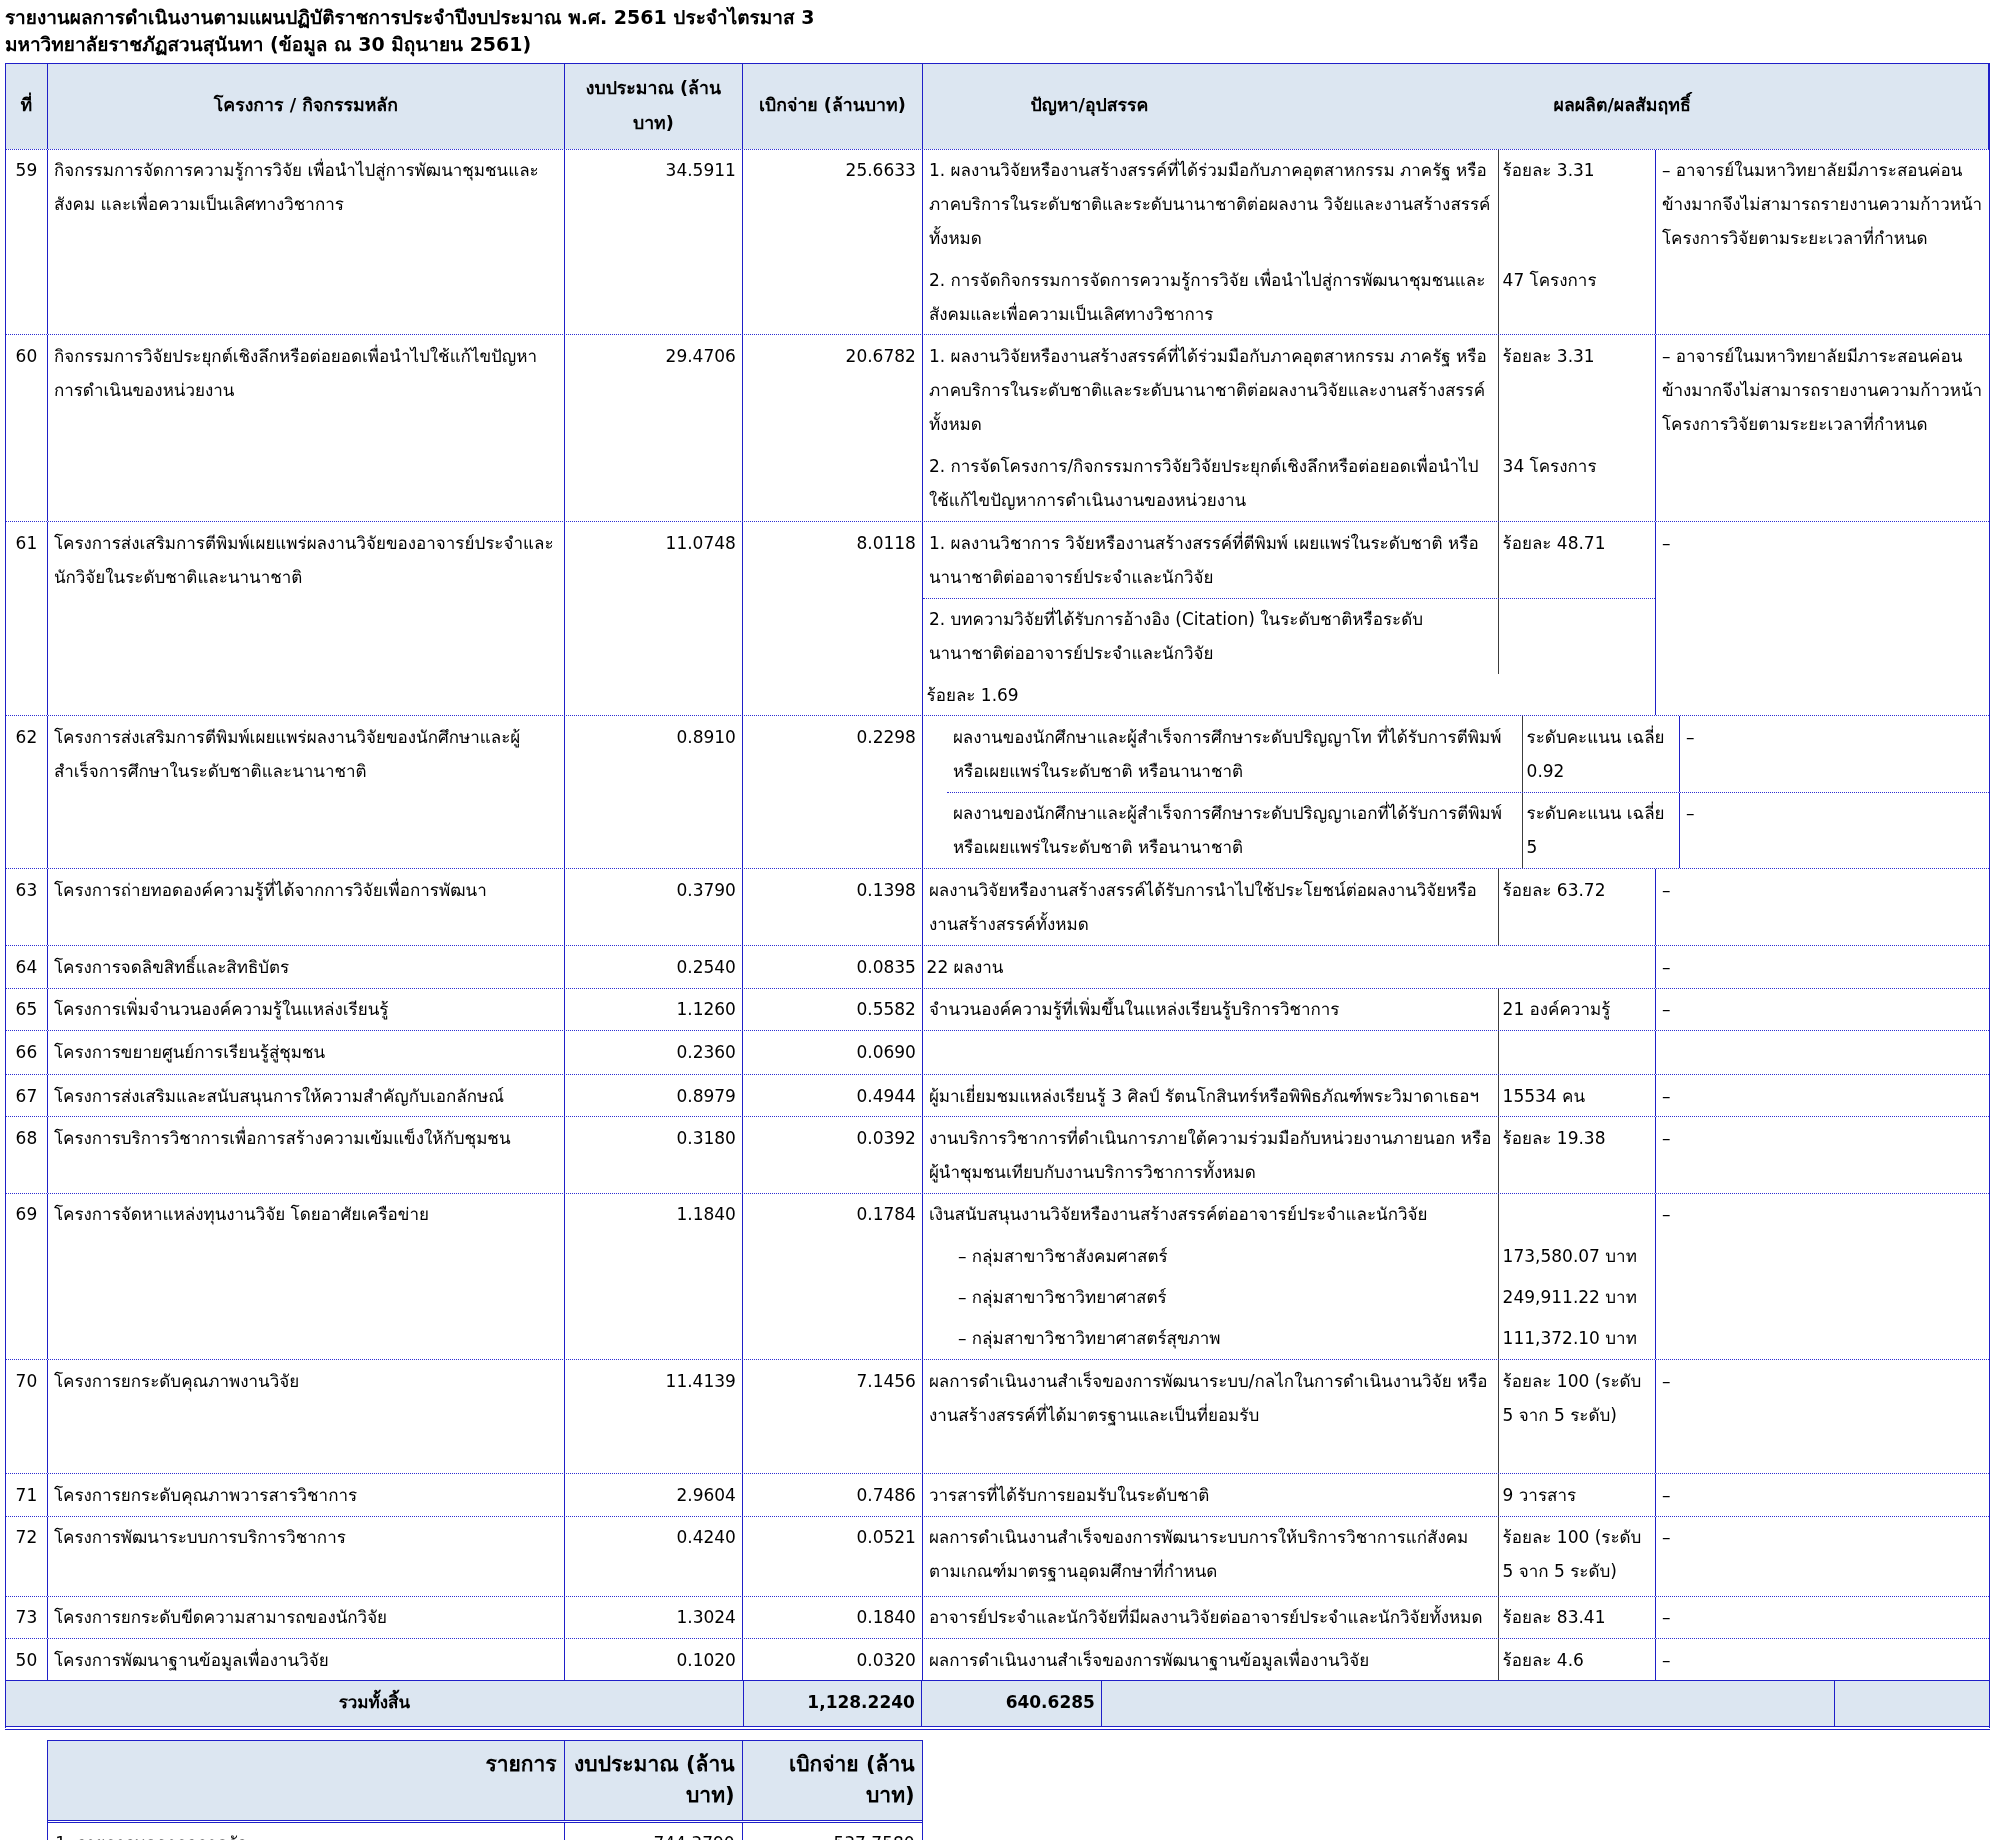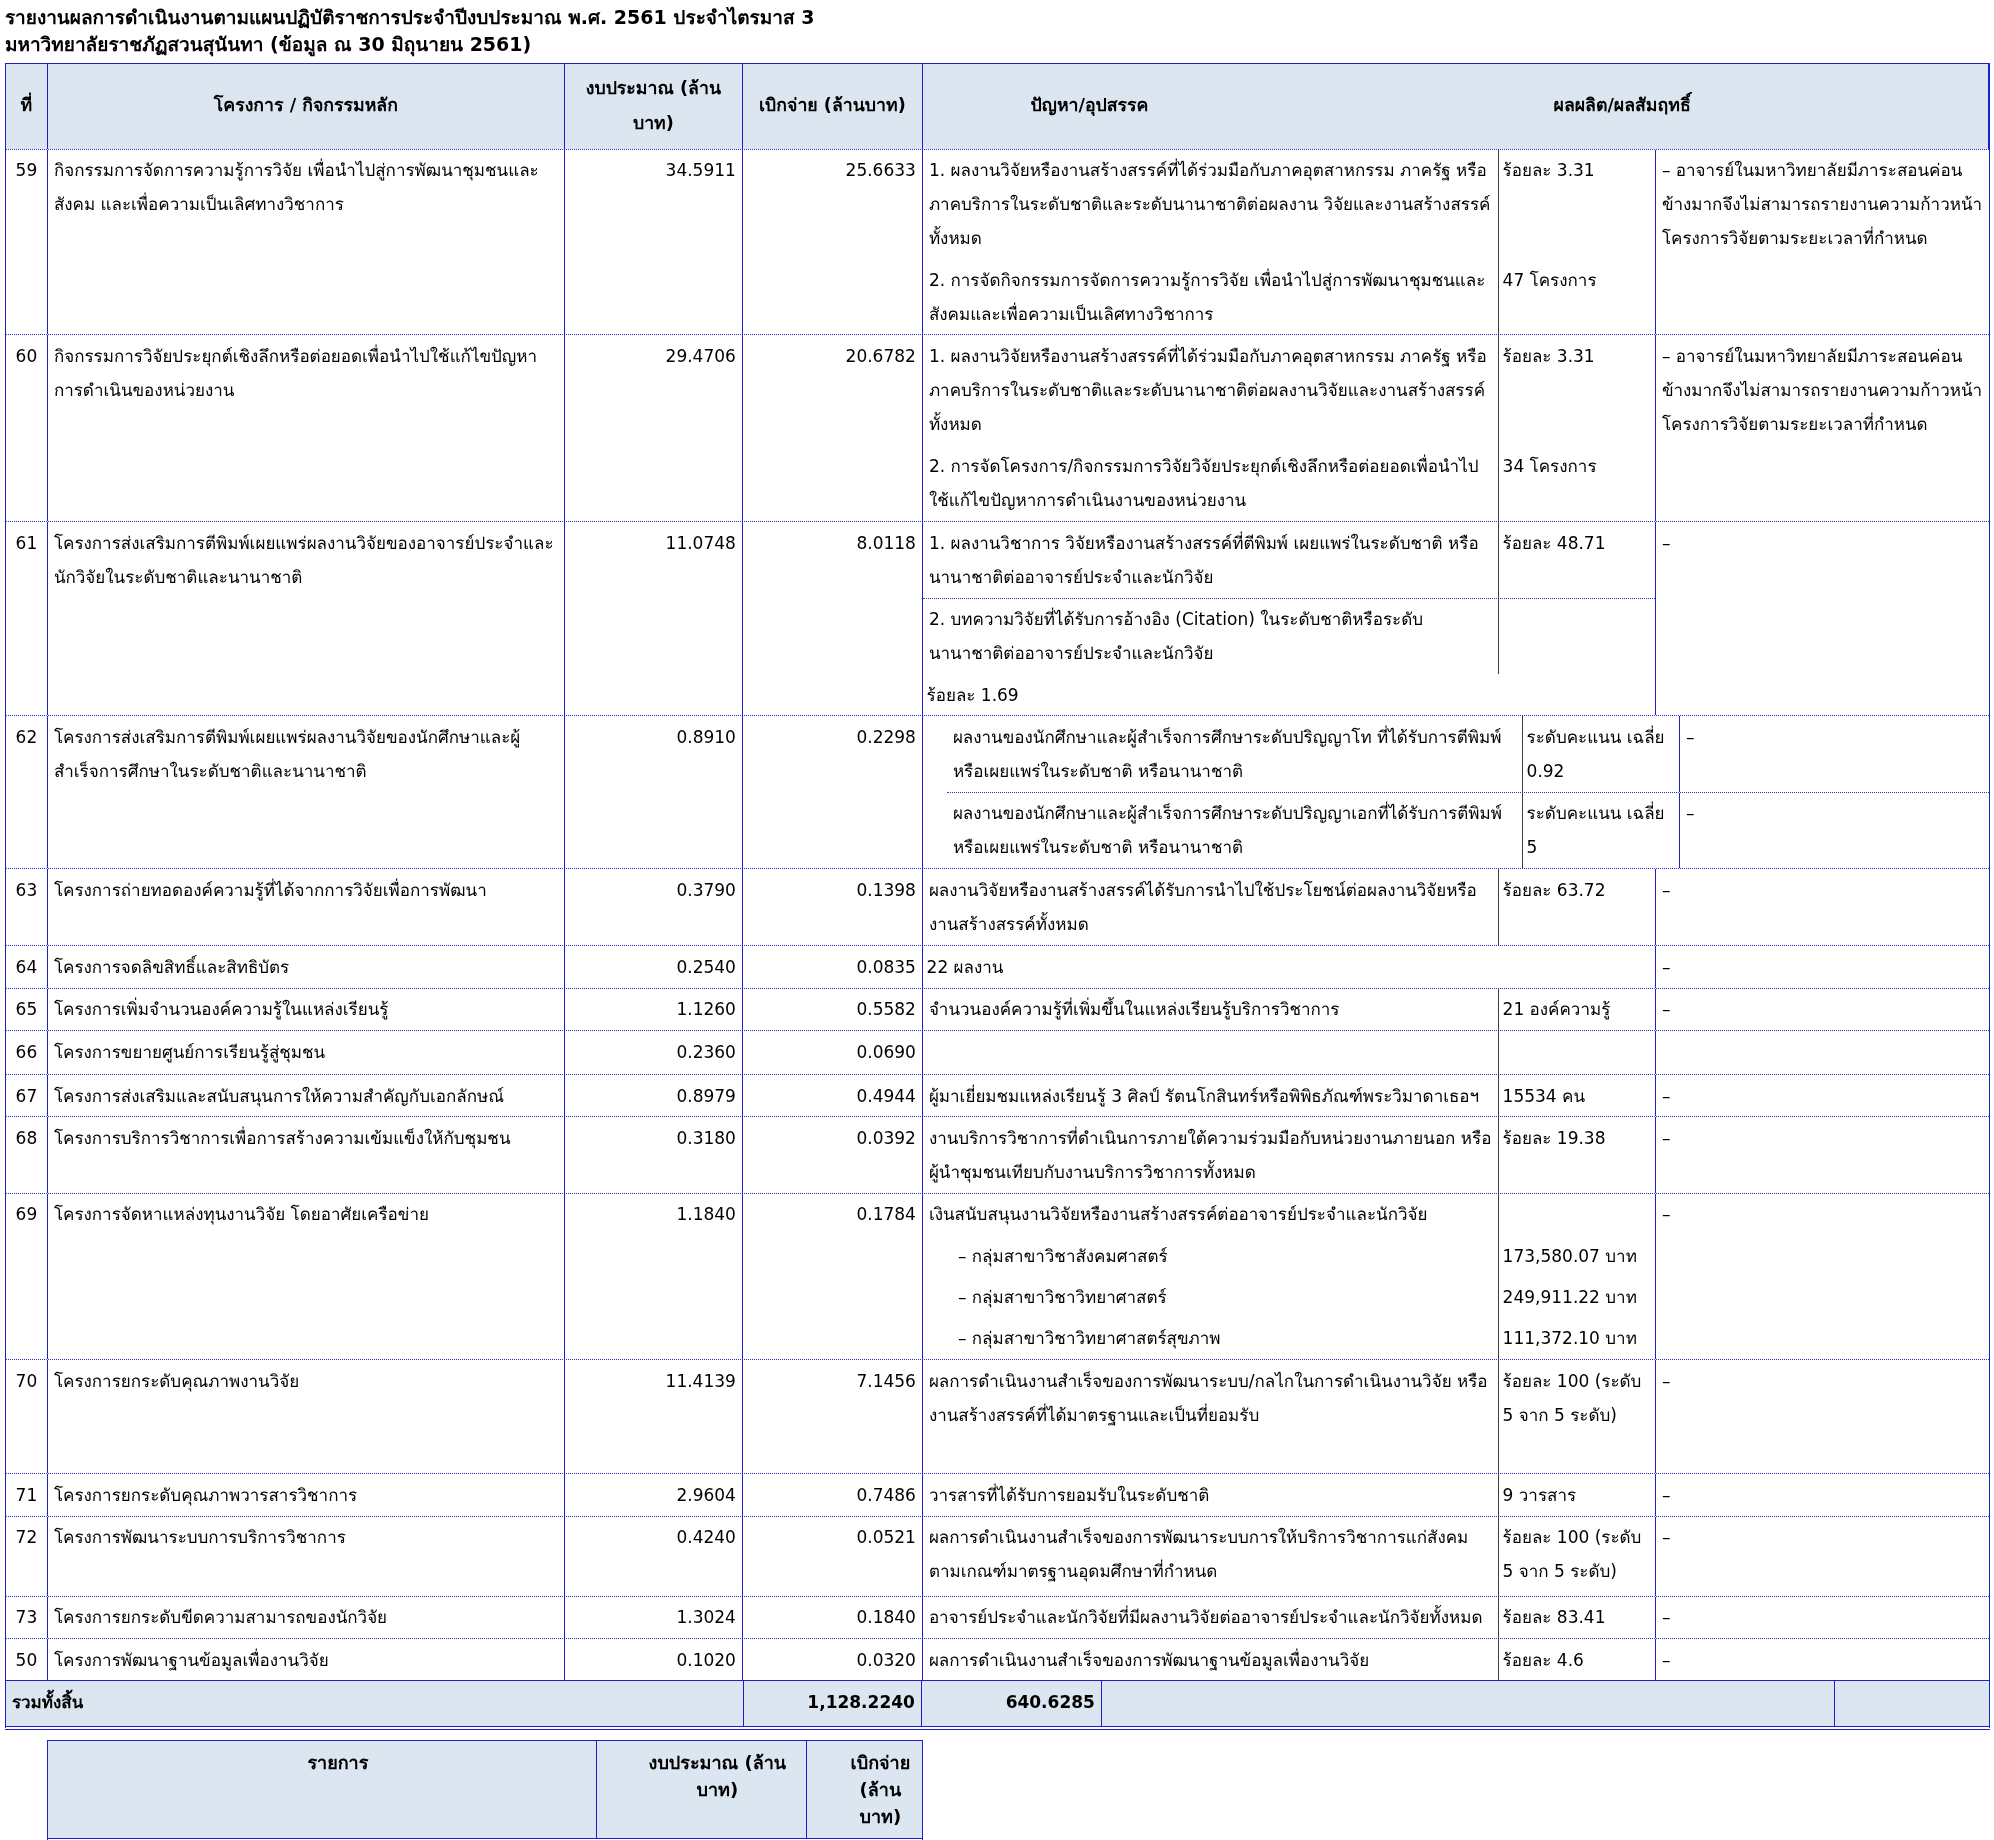--- a/index.html
+++ b/index.html
@@ -24,31 +24,31 @@
   .odesc.ind{padding-left:35px;}
   .oval{flex:1 1 auto;text-align:left;padding:3.7px 3.7px;font-size:17px;line-height:2.0;box-sizing:border-box;}
   .rightcol{flex:1 1 auto;display:flex;flex-direction:column;padding:0;border-right:none;margin-left:24px;}
   .subrow{display:flex;flex:1 1 auto;}
   .subrow-div{border-top:1.8px dotted #2e2ed2;}
   .sub-out{width:733px;flex:none;box-sizing:border-box;border-right:1.2px solid #1f1fc8;display:flex;padding:0;}
   .sub-problem{flex:1 1 auto;box-sizing:border-box;padding:3.7px 6px;font-size:17px;line-height:2.0;}
   .thead{background:#dce6f1;font-weight:bold;}
   .thead .td{display:flex;align-items:center;justify-content:center;text-align:center;font-size:17.7px;}
   .tr.total-row{background:#dce6f1;border-top:1.8px solid #1f1fc8;font-weight:bold;}
-  .tot-label{width:738px;flex:none;}
+  .tot-label{width:738px;flex:none;text-align:center;}
   
   .sumtable{margin-left:42px;margin-top:9.7px;width:876px;border:1.8px solid #1f1fc8;border-bottom:5.5px double #1f1fc8;box-sizing:border-box;background:#fff;}
   .srow{display:flex;align-items:stretch;}
   .srow + .srow{border-top:3.7px double #1f1fc8;}
   .scell{box-sizing:border-box;border-right:1.2px solid #1f1fc8;padding:8px 7.3px;font-size:17px;line-height:1.5;}
   .s-name{width:517px;flex:none;}
   .s-num{width:178px;flex:none;text-align:right;}
   .s-num2{flex:1 1 auto;text-align:right;border-right:none;}
   .shead{background:#dce6f1;font-weight:bold;}
-  .shead .scell{text-align:center;font-size:18px;margin-left:32px;}
+  .shead .scell{text-align:right;font-size:21px;}
 </style>
 </head>
 <body>
 
 <div class="page">
 
   <div class="title-line">รายงานผลการดำเนินงานตามแผนปฏิบัติราชการประจำปีงบประมาณ พ.ศ. 2561 ประจำไตรมาส 3</div>
   <div class="title-line">มหาวิทยาลัยราชภัฏสวนสุนันทา (ข้อมูล ณ 30 มิถุนายน 2561)</div>
 
   <div class="maintable">

